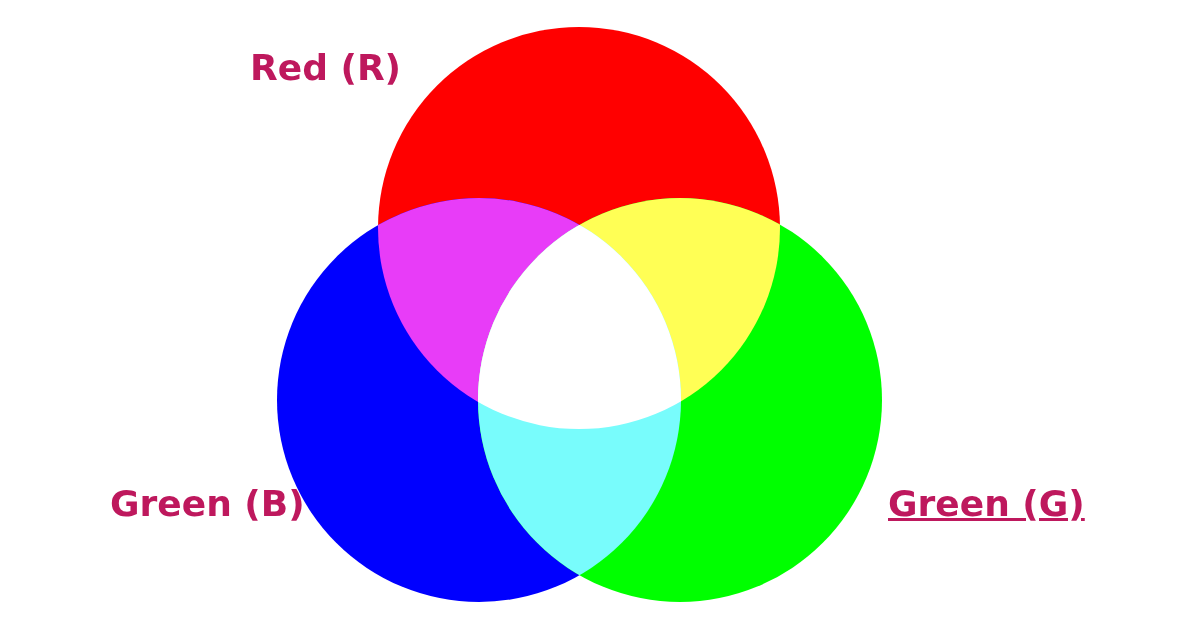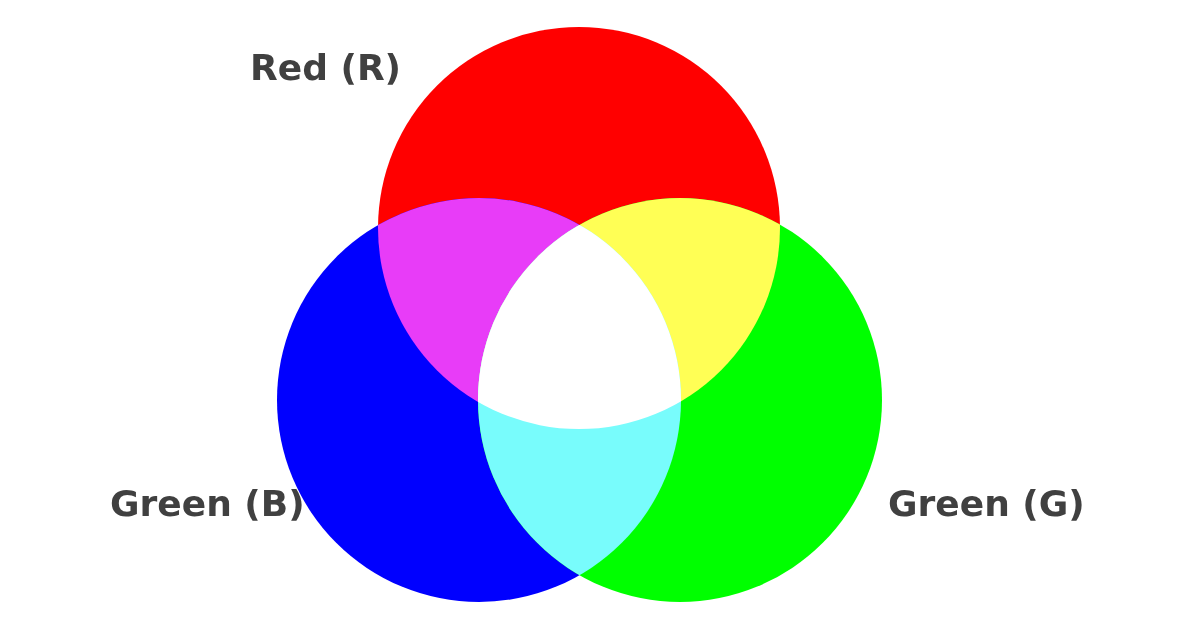--- a/index.html
+++ b/index.html
@@ -17,28 +17,28 @@
     svg.venn {
       position: absolute;
       left: 0;
       top: 0;
     }
     .label {
       position: absolute;
       font-family: "DejaVu Sans", sans-serif;
       font-weight: bold;
       font-size: 36px;
-      color: #404040;
+      color: #be185d;
       letter-spacing: 0px;
       white-space: nowrap;
       line-height: 1;
     }
     .label-red { left: 250px; top: 50px; }
     .label-blue { left: 110px; top: 486px; }
-    .label-green { left: 888px; top: 486px; }
+    .label-green { left: 888px; top: 486px; text-decoration: underline; }
   </style>
 </head>
 <body>
 
 <div class="canvas">
   <svg class="venn" width="1200" height="630" viewBox="0 0 1200 630" xmlns="http://www.w3.org/2000/svg">
     <defs>
       <clipPath id="clipRed">
           <circle cx="579" cy="228" r="201"></circle>
         </clipPath>

